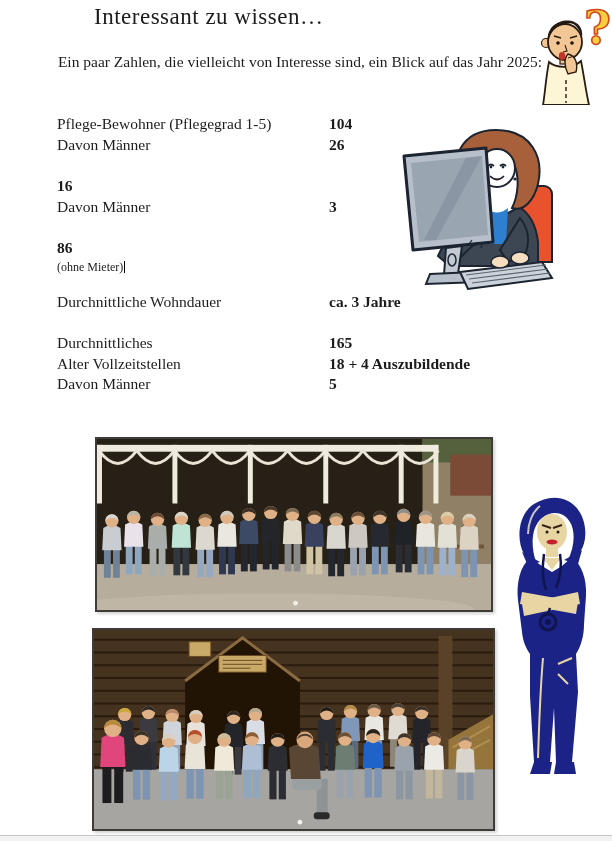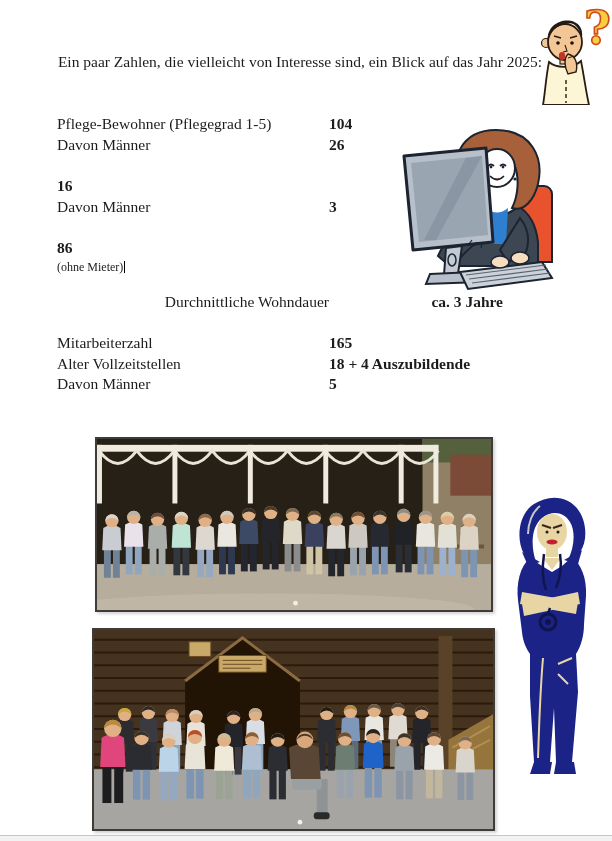--- a/index.html
+++ b/index.html
@@ -11,21 +11,21 @@
     position:absolute;left:94px;top:4px;font-size:23px;letter-spacing:.5px;
     font-weight:400;white-space:nowrap;
   }
   .intro{
     position:absolute;left:57px;top:51px;width:486px;
     font-size:15.5px;line-height:21px;text-align:center;
   }
   .stats{position:absolute;left:57px;top:114px;width:446px;font-size:15.5px;}
   .stat-row{display:grid;grid-template-columns:272px 1fr;line-height:20.5px;}
   .stat-row.gap{margin-top:21px;}
-  .stat-row.gap-after-note{margin-top:17px;text-align:right;}
+  .stat-row.gap-after-note{margin-top:17px;}
   .stat-value{font-weight:bold;}
   .note-row{font-size:12px;line-height:16px;}
   .caret{display:inline-block;width:1px;height:12px;background:#000;vertical-align:-2px;margin-left:1px;}
   .clip{position:absolute;}
   .clip svg{display:block;width:100%;height:100%;}
   .photo{
     position:absolute;border:2px solid #3f3b38;box-sizing:border-box;
     box-shadow:2px 2px 3px rgba(0,0,0,.18);background:#777;
   }
   .photo svg{display:block;width:100%;height:100%;}
@@ -47,20 +47,21 @@
       <symbol id="psn" viewBox="0 0 24 64">
         <rect x="4.6" y="35" width="6.4" height="27" fill="var(--pants,#444)"></rect>
         <rect x="13" y="35" width="6.4" height="27" fill="var(--pants,#444)"></rect>
         <path d="M4 15 Q12 9.5 20 15 L21 36 L3 36 Z" fill="var(--shirt,#999)"></path>
         <circle cx="12" cy="8.2" r="6.2" fill="var(--skin,#e0b186)"></circle>
         <path d="M5.8 8.2 A6.2 6.2 0 0 1 18.2 8.2 Q12 2.6 5.8 8.2 Z" fill="var(--hair,#6b5a48)"></path>
       </symbol>
     </defs>
   </svg>
 
+  <div class="doc-title">Interessant zu wissen…</div>
 
   <div class="clip clip-thinker">
     <svg viewBox="0 0 86 103" preserveAspectRatio="none">
       <text x="60" y="42" font-family="DejaVu Serif, serif" font-size="46" font-weight="bold" fill="#f8ce3e" stroke="#cf4a1e" stroke-width="1.6">?</text>
       <path d="M25 60 C22 74 21 92 19 103 L65 103 C62 90 60 74 57 59 C50 66 33 67 25 60 Z" fill="#fdf6d6" stroke="#2a1c10" stroke-width="1.8"></path>
       <line x1="42" y1="78" x2="42" y2="101" stroke="#2a1c10" stroke-width="1.4" stroke-dasharray="4 3"></line>
       <rect x="36" y="52" width="11" height="10" fill="#f3c795" stroke="#2a1c10" stroke-width="1.2"></rect>
       <circle cx="22" cy="41" r="4.5" fill="#f3c795" stroke="#2a1c10" stroke-width="1.2"></circle>
       <ellipse cx="41" cy="40" rx="17" ry="18" fill="#f3c795" stroke="#2a1c10" stroke-width="1.8"></ellipse>
       <path d="M24 40 C20 14 62 10 58 36 C54 22 48 20 42 22 C32 24 27 28 24 40 Z" fill="#241a12"></path>
@@ -125,21 +126,21 @@
       <span class="stat-value">86</span>
     </div>
     <div class="note-row">
       <span>(ohne Mieter)</span><span class="caret"></span>
     </div>
     <div class="stat-row gap-after-note">
       <span class="stat-label">Durchnittliche Wohndauer</span>
       <span class="stat-value">ca. 3 Jahre</span>
     </div>
     <div class="stat-row gap">
-      <span class="stat-label">Mitarbeiterzahl</span>
+      <span class="stat-label">Durchnittliches</span>
       <span class="stat-value">165</span>
     </div>
     <div class="stat-row">
       <span class="stat-label">Alter Vollzeitstellen</span>
       <span class="stat-value">18 + 4 Auszubildende</span>
     </div>
     <div class="stat-row">
       <span class="stat-label">Davon Männer</span>
       <span class="stat-value">5</span>
     </div>

